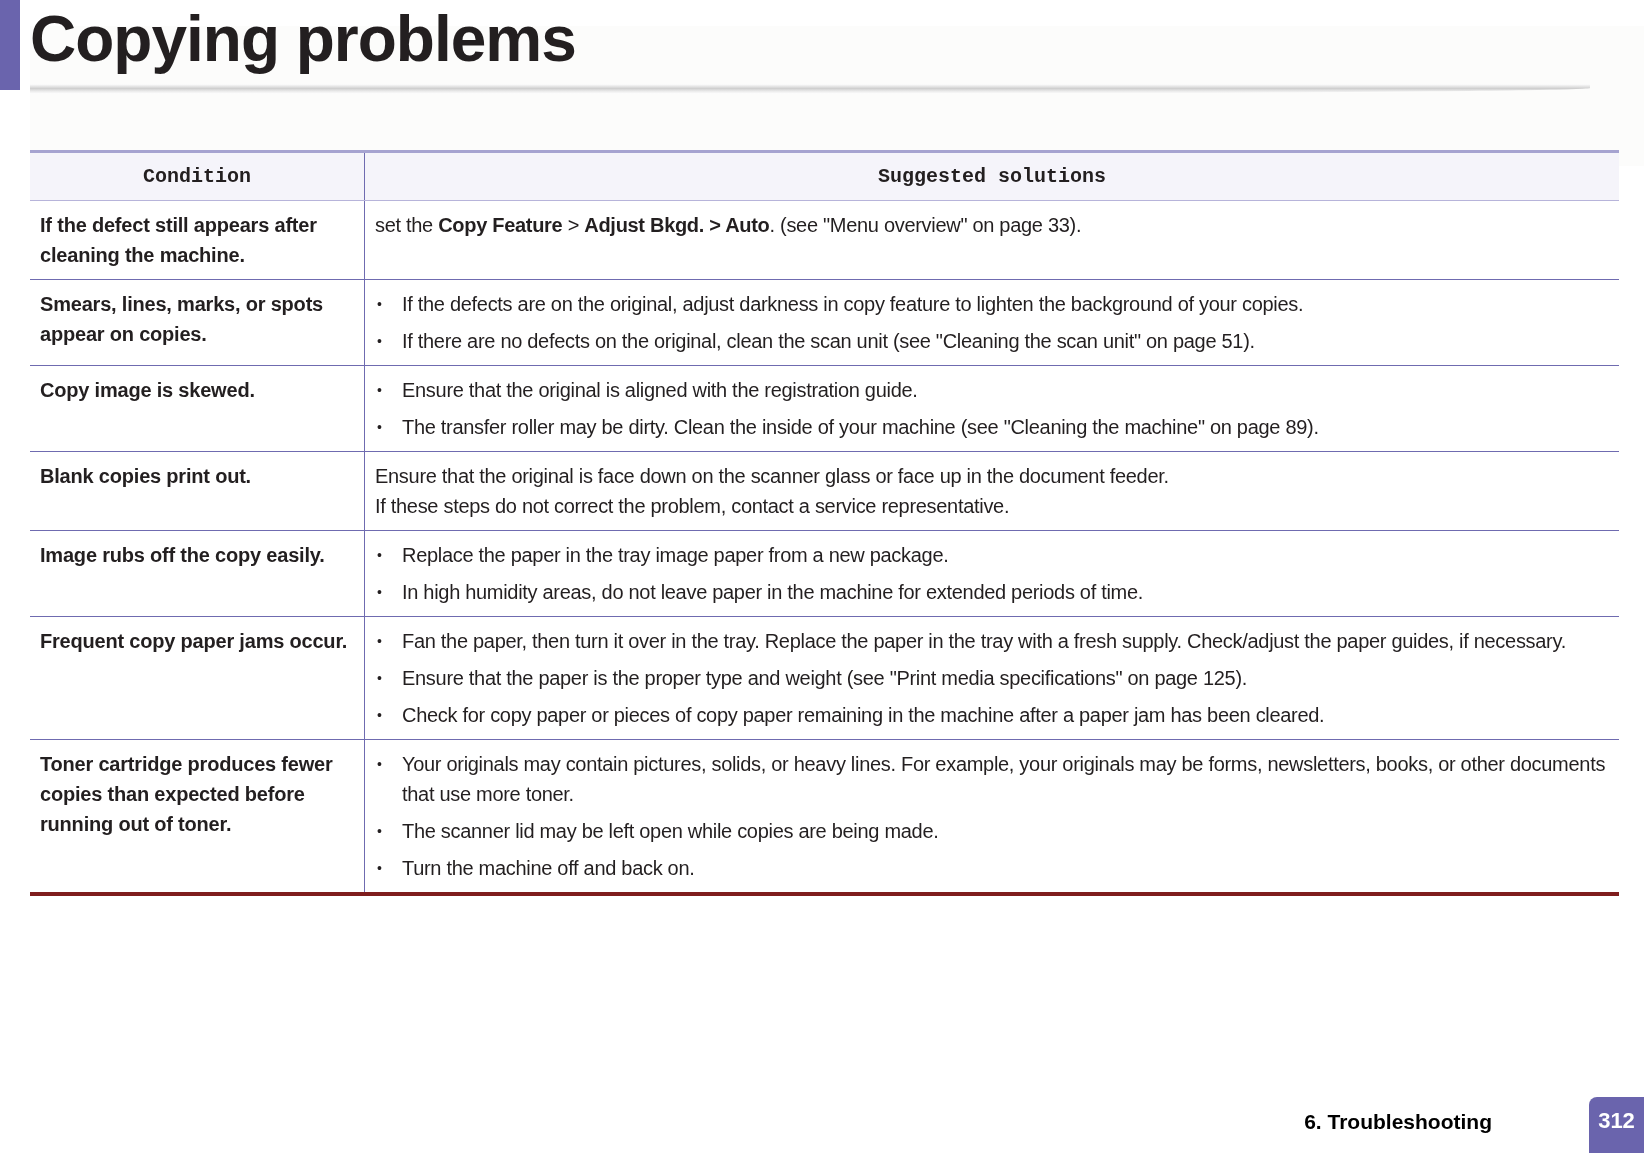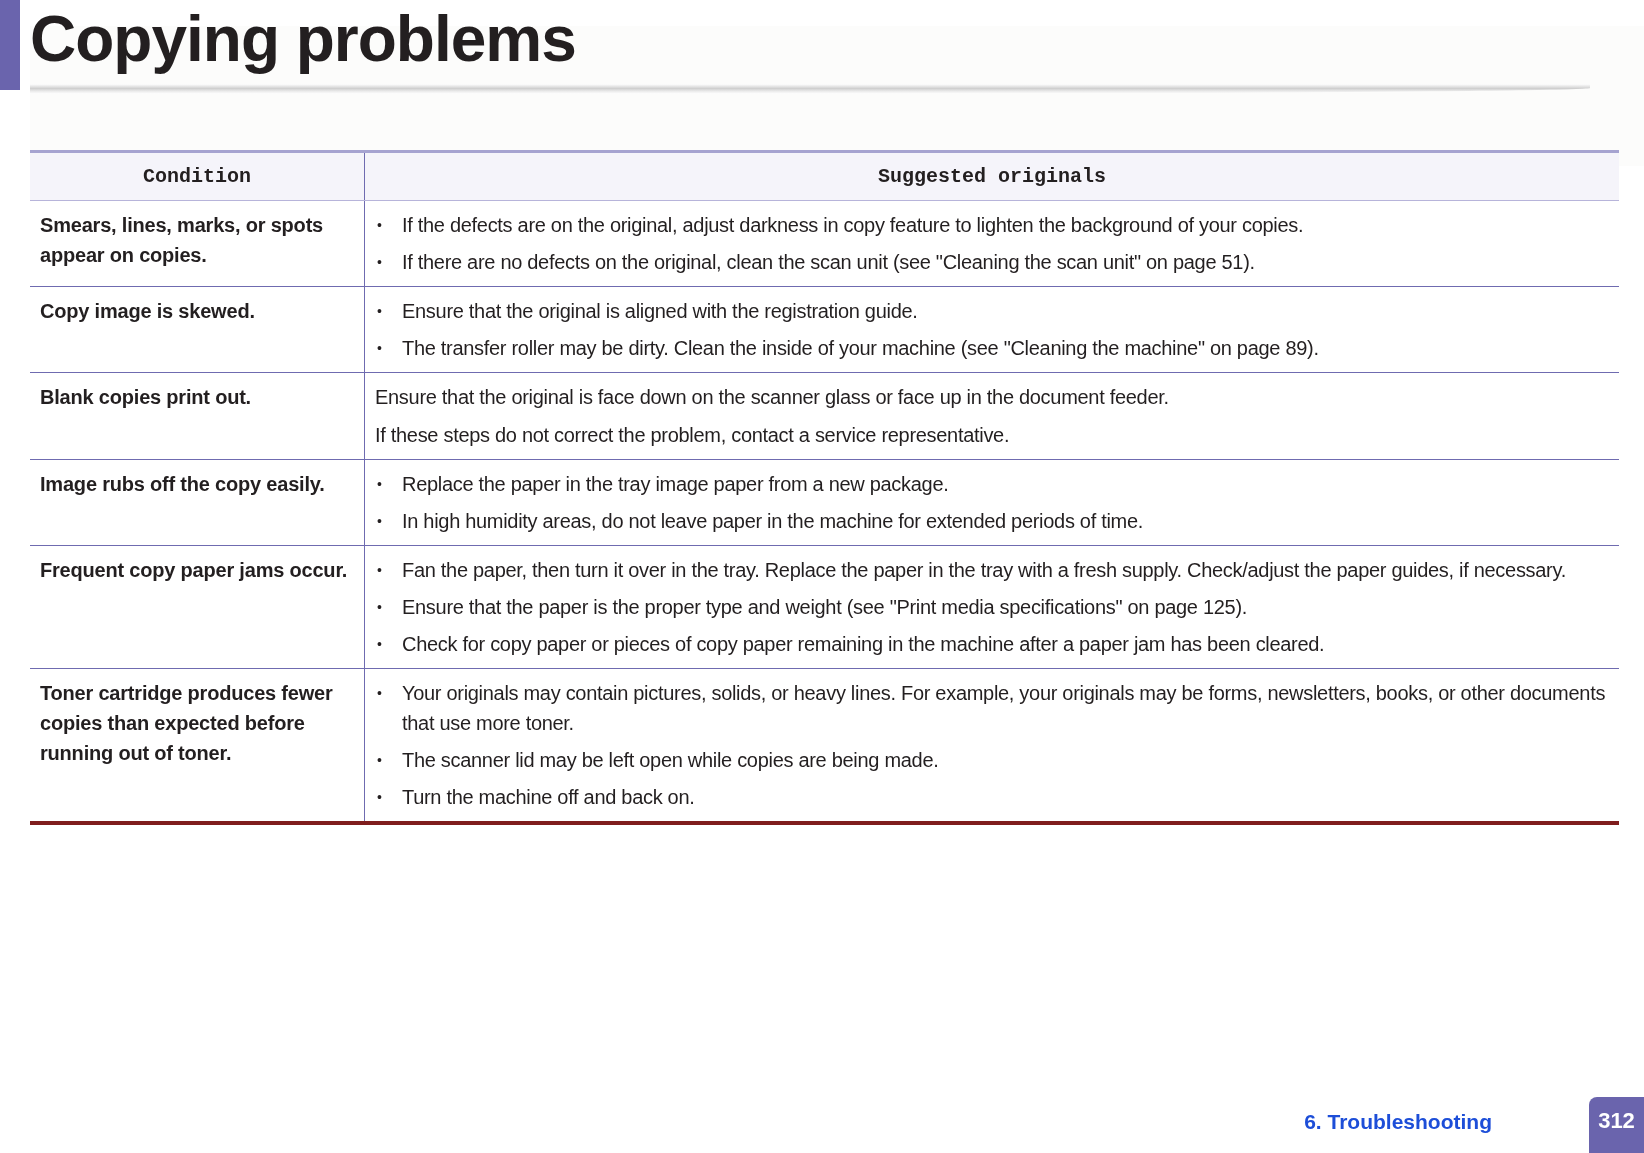--- a/index.html
+++ b/index.html
@@ -15,47 +15,53 @@
   table.trouble { position:absolute; left:30px; top:150px; width:1589px; border-collapse:collapse; font-size:20px; }
   table.trouble th { background:#f5f4fa; font-weight:bold; font-size:20px; height:47px; text-align:center;
                      border-top:3px solid #a6a3d0; border-bottom:1px solid #b7b4da; padding:0;font-family:Liberation Mono, monospace; }
   table.trouble td { border-bottom:1px solid #6f6bb0; vertical-align:top; padding:9px 10px 9px 10px; line-height:30px; }
   table.trouble tr.last td { border-bottom:4px solid #7f1d1d; }
   .col-cond { width:314px; border-right:1px solid #6f6bb0; }
   th.col-cond { border-right:1px solid #6f6bb0; }
   td.cond { font-weight:bold; font-size:20px; letter-spacing:-0.2px; }
   td.sol { font-size:20px; letter-spacing:-0.3px; }
   .sol p { margin:0; }
-  .sol p + p { margin-top:8px; }
+  .sol p + p { margin-top:0; }
   .sol ul { list-style:none; margin:0; padding:0; }
   .sol li { position:relative; padding-left:27px; }
   .sol li + li { margin-top:7px; }
   .sol li .bullet { position:absolute; left:2px; top:0; font-size:14px; }
-  .footer-section { position:absolute; right:152px; top:1110px; font-size:21px; font-weight:bold; color:#1d4ed8; }
+  .footer-section { position:absolute; right:152px; top:1110px; font-size:21px; font-weight:bold; color:#000000; }
   .page-badge { position:absolute; left:1589px; top:1097px; width:55px; height:56px; background:#6a64ad; color:#fff;
                 border-radius:8px 0 0 0; font-weight:bold; font-size:22px; text-align:center; line-height:48px; }
 </style>
 </head>
 <body>
 
 <div class="header-shade"></div>
 <div class="accent-bar"></div>
 <h1 class="page-title">Copying problems</h1>
 <div class="title-rule"></div>
 
 <table class="trouble">
   <thead>
     <tr>
       <th class="col-cond">Condition</th>
-      <th>Suggested originals</th>
+      <th>Suggested solutions</th>
     </tr>
   </thead>
   <tbody>
 
 
+    <tr style="height:78px">
+      <td class="cond col-cond">If the defect still appears after cleaning the machine.</td>
+      <td class="sol">
+        <p><span>set the </span><b>Copy Feature</b><span> &gt; </span><b>Adjust Bkgd. &gt; Auto</b><span>. (see "Menu overview" on page 33).</span></p>
+      </td>
+    </tr>
 
     <tr>
       <td class="cond col-cond">Smears, lines, marks, or spots appear on copies.</td>
       <td class="sol">
         <ul>
           <li><span class="bullet">•</span><span>If the defects are on the original, adjust darkness in copy feature to lighten the background of your copies.</span></li>
           <li><span class="bullet">•</span><span>If there are no defects on the original, clean the scan unit (see "Cleaning the scan unit" on page 51).</span></li>
         </ul>
       </td>
     </tr>

